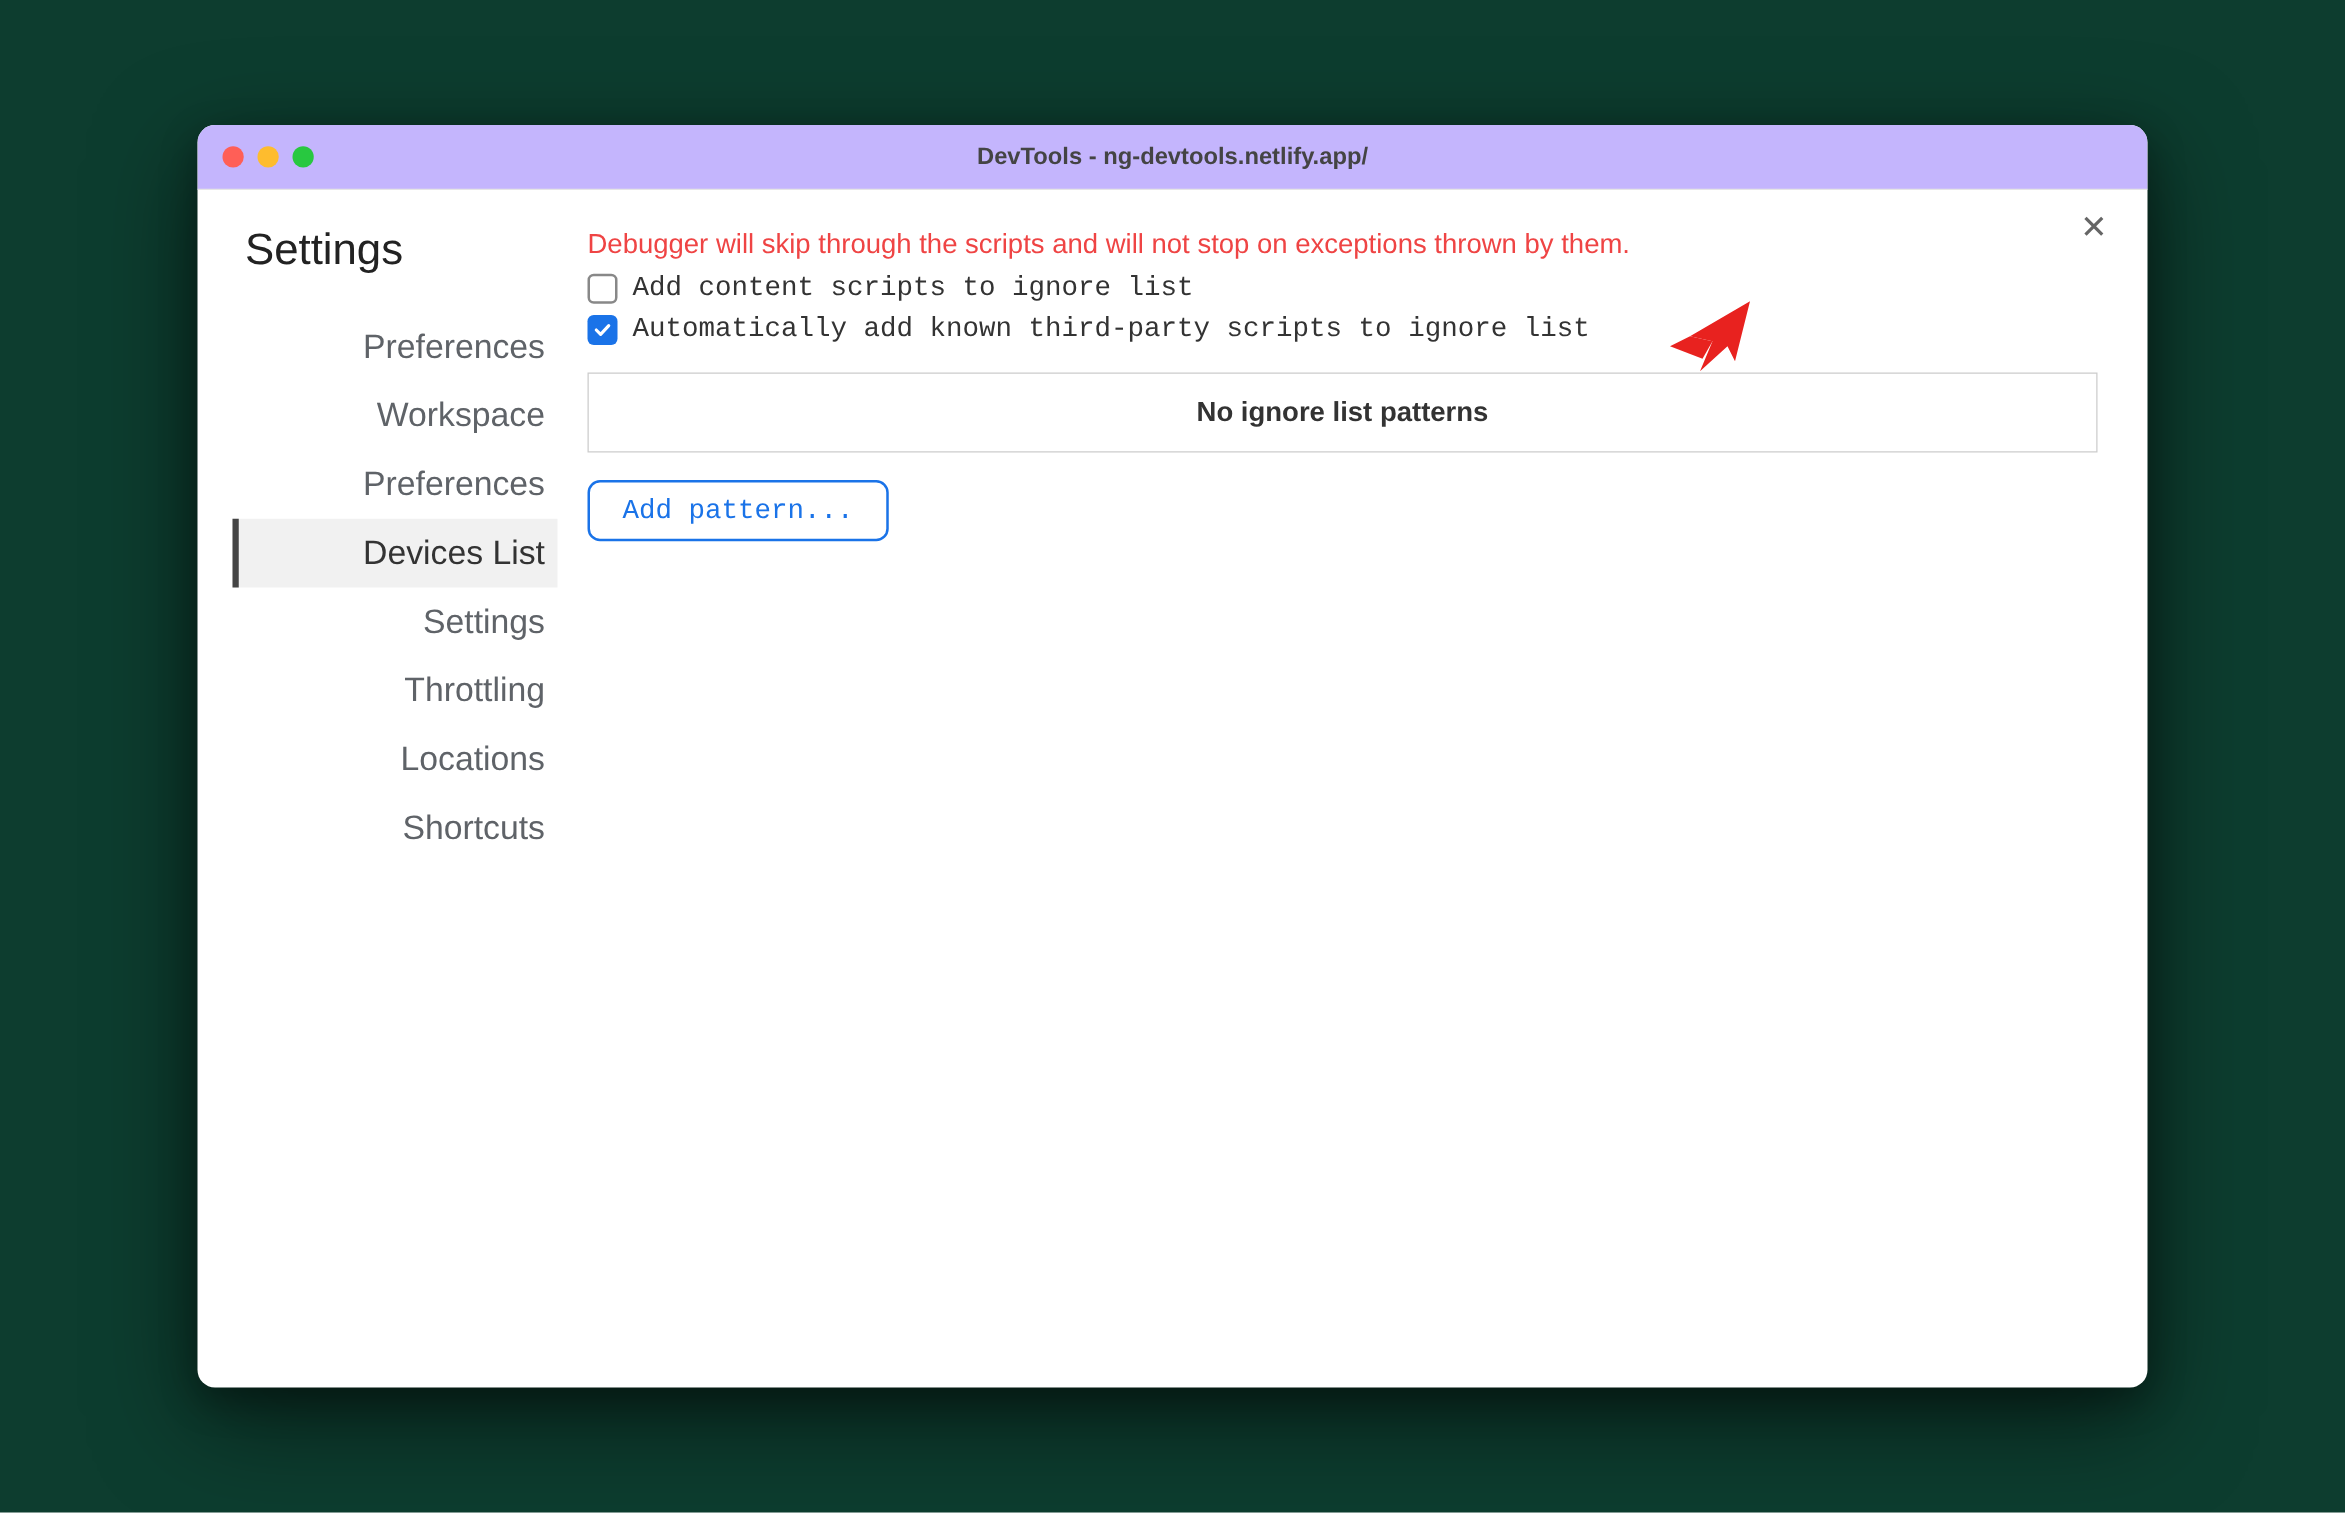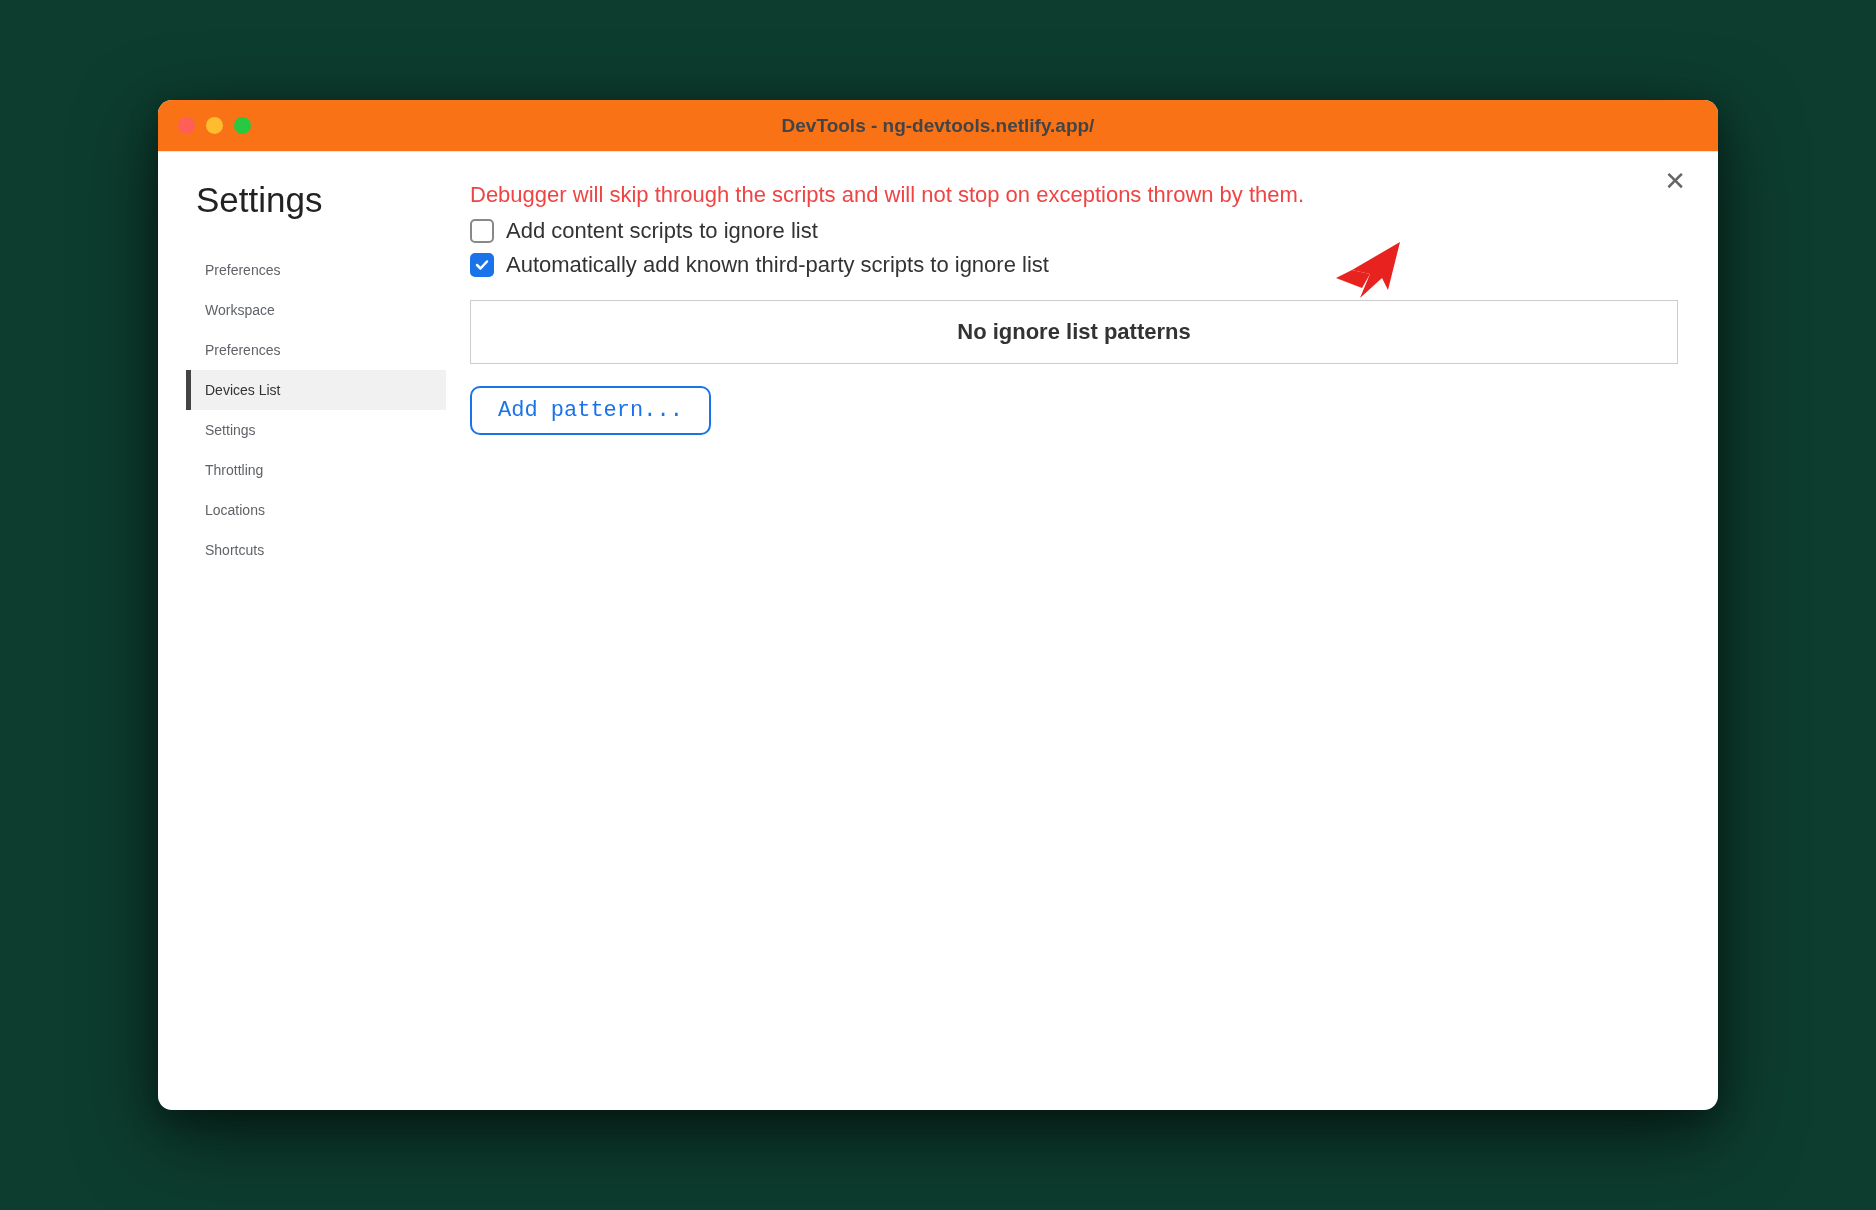--- a/index.html
+++ b/index.html
@@ -21,21 +21,21 @@
       height: 1010px;
       background: #fff;
       border-radius: 14px;
       box-shadow: 0 25px 80px rgba(0,0,0,0.55), 0 10px 30px rgba(0,0,0,0.3);
       overflow: hidden;
       display: flex;
       flex-direction: column;
     }
     .titlebar {
       height: 52px;
-      background: #f97316;
+      background: #c4b5fd;
       border-bottom: 1px solid #e5e5e5;
       display: flex;
       align-items: center;
       padding: 0 20px;
       position: relative;
     }
     .traffic-lights {
       display: flex;
       gap: 11px;
       align-items: center;
@@ -80,25 +80,26 @@
       font-size: 35px;
       font-weight: 500;
       color: #222;
       margin-bottom: 30px;
       padding-left: 10px;
     }
     .sidebar-list {
       list-style: none;
     }
     .sidebar-item {
-      font-size: 14px;
+      font-size: 27px;
       color: #5f6368;
       padding: 12px 10px 12px 14px;
       cursor: pointer;
       border-left: 5px solid transparent;
+      text-align: right;
     }
     .sidebar-item.selected {
       background: #f1f1f1;
       color: #333;
       border-left: 5px solid #444;
     }
     .main {
       flex: 1;
       padding-left: 24px;
       padding-top: 2px;
@@ -115,20 +116,21 @@
       font-size: 22px;
       color: #ef4444;
       margin-bottom: 10px;
     }
     .checkbox-row {
       display: flex;
       align-items: center;
       gap: 12px;
       margin-bottom: 8px;
       position: relative;
+      font-family: Liberation Mono, monospace;
     }
     .checkbox {
       width: 24px;
       height: 24px;
       border-radius: 5px;
       flex-shrink: 0;
       display: flex;
       align-items: center;
       justify-content: center;
       cursor: pointer;

